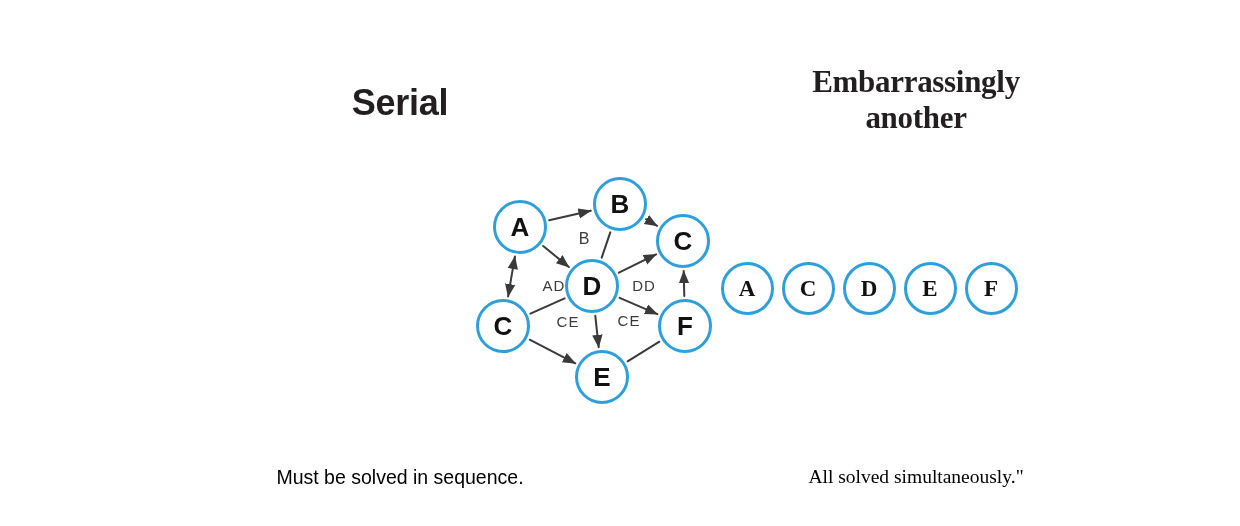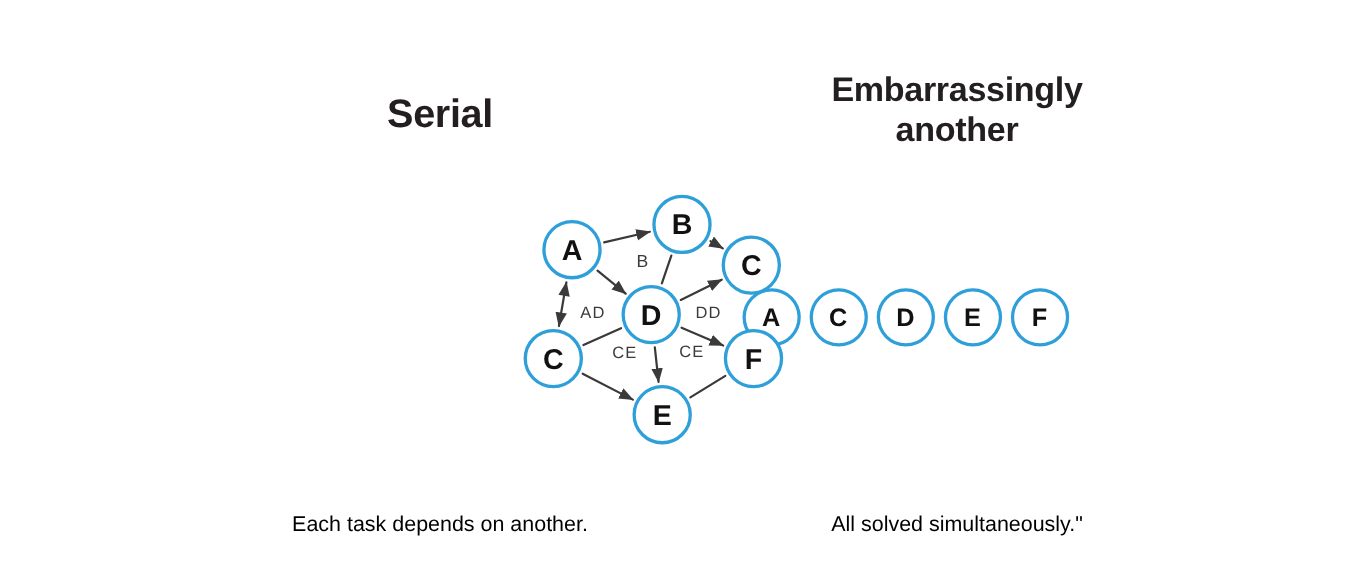--- a/index.html
+++ b/index.html
@@ -16,21 +16,21 @@
     font-family: "Liberation Sans", sans-serif;
     color: #1a1a1a;
     -webkit-font-smoothing: antialiased;
   }
   .panel {
     position: absolute;
     top: 0;
     height: 526px;
   }
   #panel-serial { left: 180px; width: 440px; }
-  #panel-parallel { left: 630px; width: 480px; }
+  #panel-parallel { left: 676px; width: 480px; font-family: Liberation Serif, serif; }
 
   .panel-title {
     position: absolute;
     left: 0;
     width: 100%;
     text-align: center;
     font-weight: bold;
     color: #231f20;
     line-height: 1.16;
     letter-spacing: -0.3px;
@@ -179,29 +179,28 @@
         </div>
         <div class="graph-node" style="left: 505px; top: 326px;">
           <span>F</span>
         </div>
         <div class="graph-node" style="left: 422px; top: 377px;">
           <span>E</span>
         </div>
       </div>
     <div id="graph-label-layer">
         <div class="edge-label small-b" style="left: 404px; top: 239px;">B</div>
-        <div class="edge-label" style="left: 359px; top: 285px;">AD</div>
+        <div class="edge-label" style="left: 374px; top: 285px;">AD</div>
         <div class="edge-label" style="left: 464px; top: 285px;">DD</div>
         <div class="edge-label" style="left: 388px; top: 321px;">CE</div>
         <div class="edge-label" style="left: 449px; top: 320px;">CE</div>
       </div>
   </div>
 
   <div class="caption">
-    <span class="cap-line">Each task depends on another.</span>
     <span class="cap-line">Must be solved in sequence.</span>
   </div>
 </div>
 
 <div class="panel" id="panel-parallel">
 
   <div class="panel-title">
     <span class="title-line">Embarrassingly</span><br>
     <span class="title-line">another</span>
   </div>

